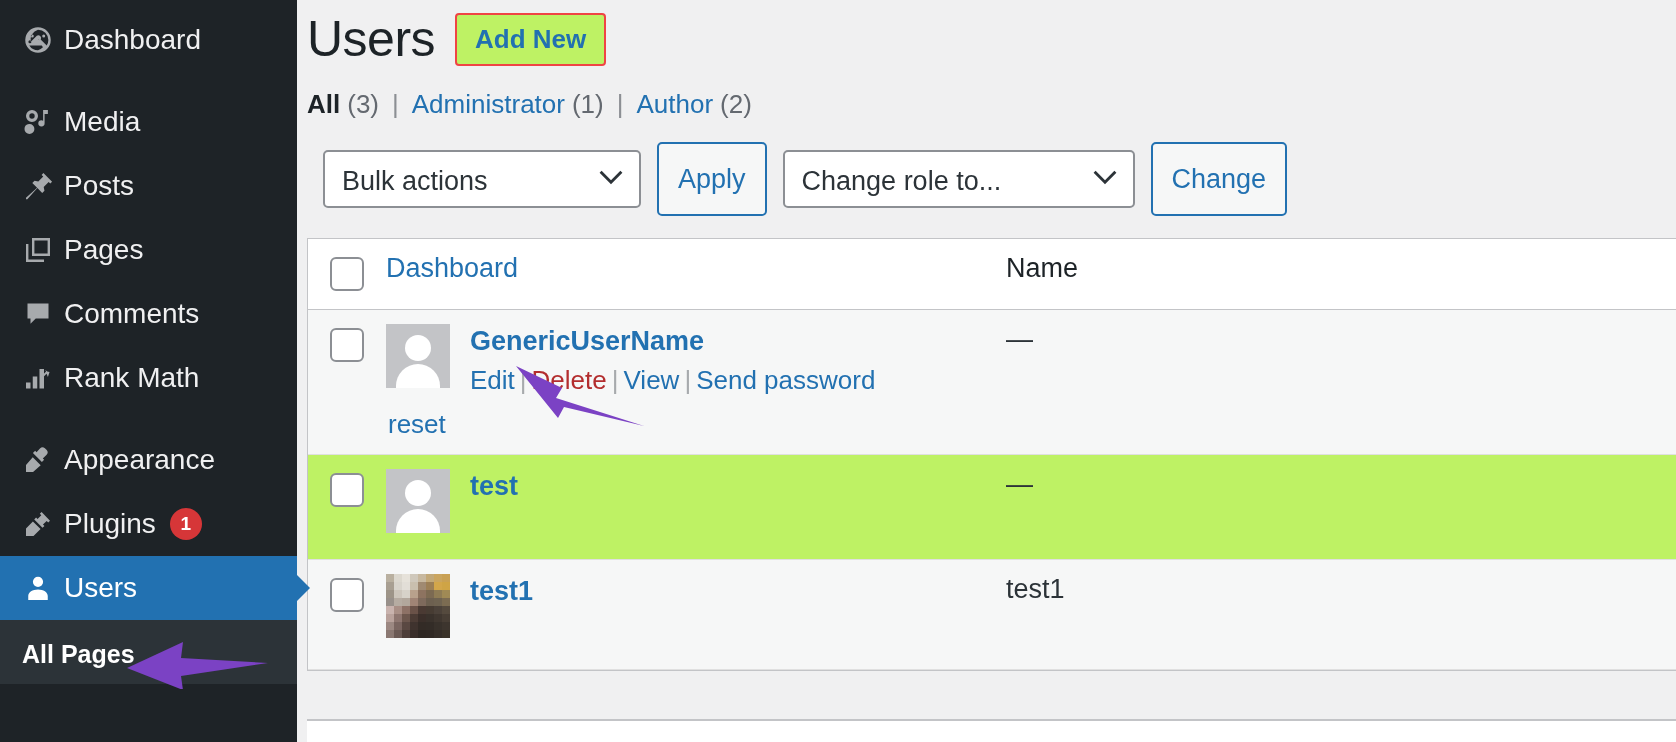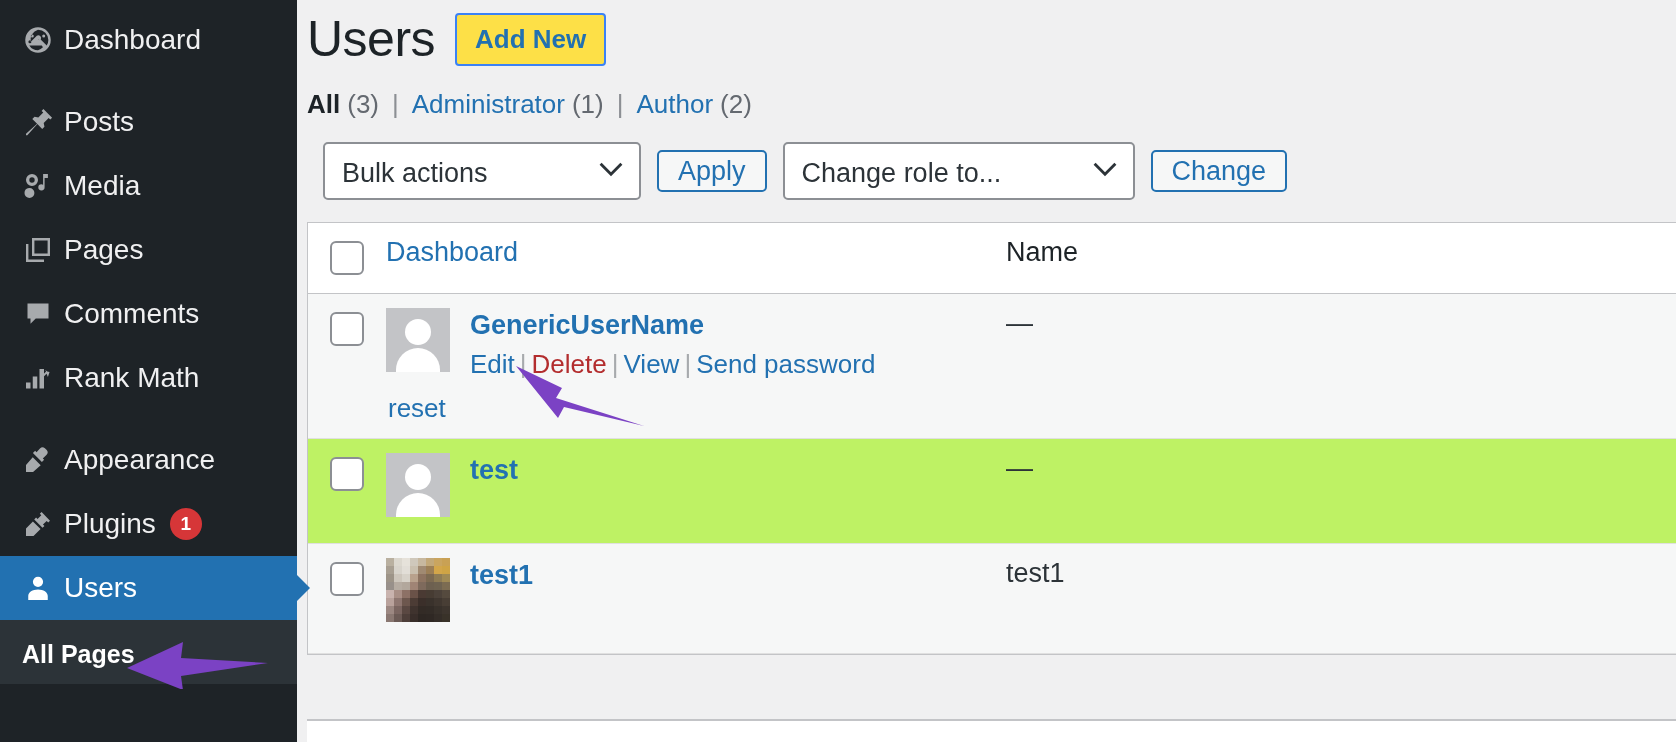--- a/index.html
+++ b/index.html
@@ -91,22 +91,22 @@
   .page-title {
     font-size: 50px;
     font-weight: 400;
     color: #1d2327;
     line-height: 1.1;
     letter-spacing: -0.5px;
   }
   .add-new-btn {
     font-size: 26px;
     color: #2271b1;
-    background: #fde047;
-    border: 2px solid #3b82f6;
+    background: #bef264;
+    border: 2px solid #ef4444;
     border-radius: 4px;
     padding: 10px 18px;
     font-weight: 600;
     cursor: pointer;
     line-height: 1.15;
   }
 
   .subsubsub {
     display: flex; align-items: baseline;
     padding: 22px 8px 0 10px;
@@ -146,21 +146,21 @@
     color: #2c3338;
   }
   #bulkActions { width: 318px; }
   #roleSelect { width: 352px; }
   .wp-btn {
     font-size: 27px;
     color: #2271b1;
     background: #f6f7f7;
     border: 2px solid #2271b1;
     border-radius: 5px;
-    height: 42px;
+    height: 74px;
     padding: 0 19px;
     font-weight: 400;
     cursor: pointer;
     font-family: "Liberation Sans", sans-serif;
   }
 
   
   .table-wrap {
     margin: 22px 0 0 10px;
     background: #fff;
@@ -274,33 +274,33 @@
           </svg>
       </span>
       <span class="menu-label">Dashboard</span>
     </div>
 
     <div class="gap-lg"></div>
 
     <div class="menu-item">
       <span class="menu-icon">
         <svg width="30" height="30" viewBox="0 0 20 20" fill="currentColor">
+            <path d="M6 2a4 4 0 100 8 4 4 0 000-8zm0 2.2a1.8 1.8 0 110 3.6 1.8 1.8 0 010-3.6zM13.4 2v7.1a2.6 2.6 0 00-1.1-.3 2.1 2.1 0 102.1 2.1V4.6h2.2V2zM4 11.4a3.3 3.3 0 00-3 3.3A3.3 3.3 0 004.3 18a3.3 3.3 0 003.3-3.3 3.3 3.3 0 00-3.3-3.3z"></path>
+          </svg>
+      </span>
+      <span class="menu-label">Media</span>
+    </div>
+
+    <div class="menu-item">
+      <span class="menu-icon">
+        <svg width="30" height="30" viewBox="0 0 20 20" fill="currentColor">
             <path d="M13.6 1.4l-1.2 1.2 1.1 1.1-3.3 3.3-2.5-.5-1.5 1.5 3.2 3.2L2 17.9v.9h.9l6.7-7.4 3.2 3.2 1.5-1.5-.5-2.5 3.3-3.3 1.1 1.1 1.2-1.2z"></path>
           </svg>
       </span>
       <span class="menu-label">Posts</span>
-    </div>
-
-    <div class="menu-item">
-      <span class="menu-icon">
-        <svg width="30" height="30" viewBox="0 0 20 20" fill="currentColor">
-            <path d="M6 2a4 4 0 100 8 4 4 0 000-8zm0 2.2a1.8 1.8 0 110 3.6 1.8 1.8 0 010-3.6zM13.4 2v7.1a2.6 2.6 0 00-1.1-.3 2.1 2.1 0 102.1 2.1V4.6h2.2V2zM4 11.4a3.3 3.3 0 00-3 3.3A3.3 3.3 0 004.3 18a3.3 3.3 0 003.3-3.3 3.3 3.3 0 00-3.3-3.3z"></path>
-          </svg>
-      </span>
-      <span class="menu-label">Media</span>
     </div>
 
     <div class="menu-item">
       <span class="menu-icon">
         <svg width="30" height="30" viewBox="0 0 20 20" fill="currentColor">
             <path d="M6 2v12h12V2H6zm1.6 1.6h8.8v8.8H7.6V3.6zM2 6v12h12v-1.6H3.6V6H2z"></path>
           </svg>
       </span>
       <span class="menu-label">Pages</span>
     </div>

